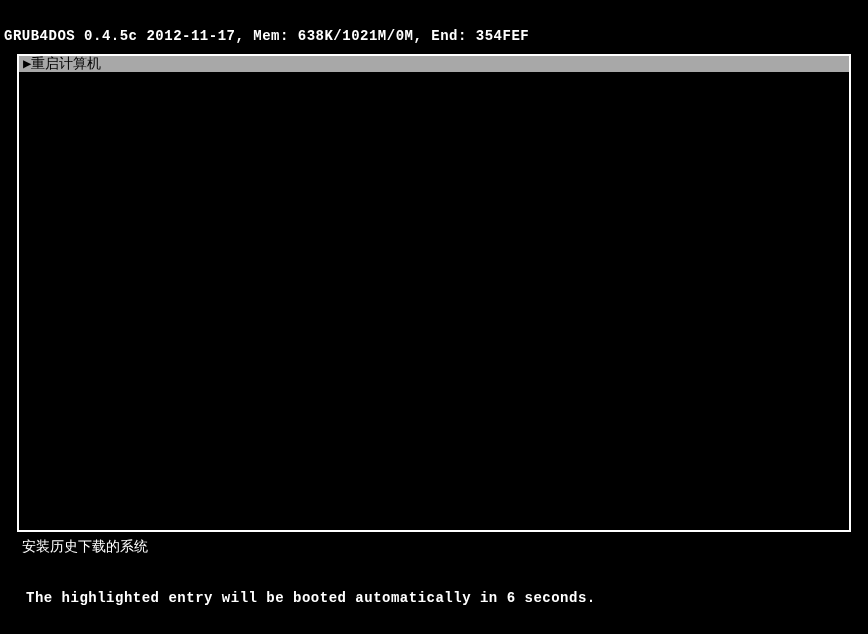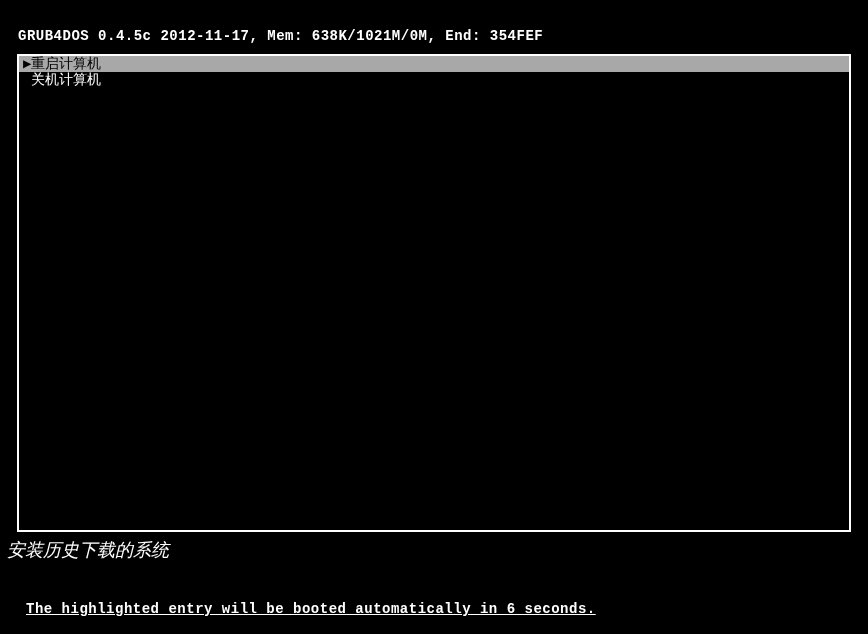--- a/index.html
+++ b/index.html
@@ -11,21 +11,21 @@
       background: #000000;
       color: #ffffff;
       font-family: "Courier New", monospace;
       font-size: 14px;
       width: 868px;
       height: 634px;
       overflow: hidden;
       position: relative;
     }
     .header {
-      padding: 28px 0 0 18px;
+      padding: 28px 0 0 4px;
       font-weight: bold;
       letter-spacing: 0.5px;
     }
     .menu-box {
       border: 2px solid #ffffff;
       margin: 10px 17px 0 17px;
       height: 478px;
       position: relative;
     }
     .menu-item {
@@ -41,44 +41,38 @@
     }
     .marker {
       display: inline-block;
       width: 8px;
       font-weight: bold;
     }
     .menu-label {
       letter-spacing: 0px;
     }
     .bottom-text {
-      padding: 6px 0 0 7px;
-      font-size: 18px;
-      font-style: italic;
+      padding: 6px 0 0 22px;
+      font-size: 14px;
     }
     .footer {
       position: absolute;
-      bottom: 17px;
+      bottom: 28px;
       left: 26px;
       font-weight: bold;
       letter-spacing: 0.5px;
-      text-decoration: underline;
     }
   </style>
 </head>
 <body>
 
 <div class="header">GRUB4DOS 0.4.5c 2012-11-17, Mem: 638K/1021M/0M, End: 354FEF</div>
 
 <div class="menu-box">
   <div class="menu-item selected">
     <span class="marker">▶</span>
     <span class="menu-label">重启计算机</span>
   </div>
-  <div class="menu-item">
-    <span class="marker"></span>
-    <span class="menu-label">关机计算机</span>
-  </div>
 </div>
 
 <div class="bottom-text">安装历史下载的系统</div>
 
 <div class="footer">The highlighted entry will be booted automatically in 6 seconds.</div>
 
 </body></html>

